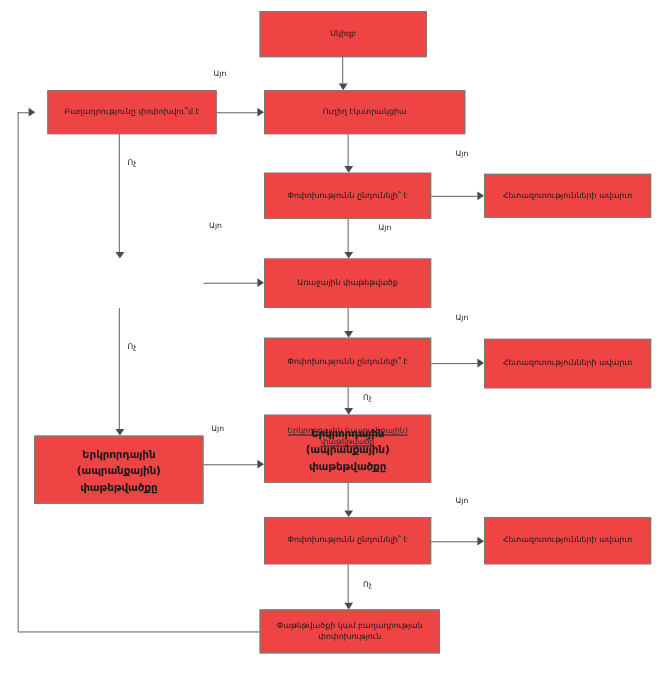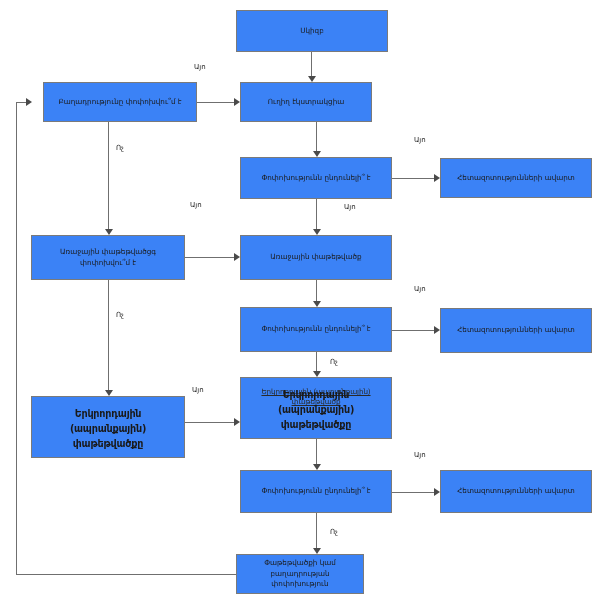--- a/index.html
+++ b/index.html
@@ -12,21 +12,21 @@
     width: 610px;
     height: 612px;
     background: #ffffff;
     font-family: "DejaVu Sans", sans-serif;
     overflow: hidden;
   }
   .node {
     position: absolute;
     box-sizing: border-box;
     border: 1px solid #7a7a7a;
-    background: #3b82f6;
+    background: #ef4444;
     display: flex;
     align-items: center;
     justify-content: center;
     text-align: center;
     font-size: 7.2px;
     line-height: 1.45;
     color: #1a1a1a;
     padding: 2px 5px;
     z-index: 3;
   }
@@ -141,35 +141,32 @@
   <div class="arrow down" style="left:313px; top:548px;"></div>
 
   <div class="node" style="left:236px; top:10px; width:152px; height:42px;">
     <span class="txt">Սկիզբ</span>
   </div>
 
   <div class="node" style="left:31px; top:82px; width:154px; height:40px;margin-left:12px;">
     <span class="txt">Բաղադրությունը փոփոխվու՞մ է</span>
   </div>
 
-  <div class="node" style="left:240px; top:82px; width:132px; height:40px;">
+  <div class="node" style="left:240px; top:82px; width:183px; height:40px;">
     <span class="txt">Ուղիղ էկստրակցիա</span>
   </div>
 
   <div class="node" style="left:240px; top:157px; width:152px; height:42px;">
     <span class="txt">Փոփոխությունն ընդունելի՞ է</span>
   </div>
 
   <div class="node" style="left:440px; top:158px; width:152px; height:40px;">
     <span class="txt">Հետազոտությունների ավարտ</span>
   </div>
 
-  <div class="node" style="left:31px; top:235px; width:154px; height:45px;">
-    <span class="txt">Առաջային փաթեթվածցգ փոփոխվու՞մ է</span>
-  </div>
 
   <div class="node" style="left:240px; top:235px; width:152px; height:45px;text-align:center;">
     <span class="txt">Առաջային փաթեթվածք</span>
   </div>
 
   <div class="node" style="left:240px; top:307px; width:152px; height:45px;">
     <span class="txt">Փոփոխությունն ընդունելի՞ է</span>
   </div>
 
   <div class="node" style="left:440px; top:308px; width:152px; height:45px;">
@@ -190,21 +187,21 @@
   </div>
 
   <div class="node" style="left:240px; top:470px; width:152px; height:43px;">
     <span class="txt">Փոփոխությունն ընդունելի՞ է</span>
   </div>
 
   <div class="node" style="left:440px; top:470px; width:152px; height:43px;">
     <span class="txt">Հետազոտությունների ավարտ</span>
   </div>
 
-  <div class="node" style="left:236px; top:554px; width:128px; height:40px;">
+  <div class="node" style="left:236px; top:554px; width:164px; height:40px;">
     <span class="txt">Փաթեթվածքի կամ բաղադրության փոփոխություն</span>
   </div>
 
   <div class="elabel" style="left:194px; top:63px;">Այո</div>
   <div class="elabel" style="left:116px; top:144px;">Ոչ</div>
   <div class="elabel" style="left:190px; top:201px;">Այո</div>
   <div class="elabel" style="left:344px; top:203px;">Այո</div>
   <div class="elabel" style="left:414px; top:136px;">Այո</div>
   <div class="elabel" style="left:414px; top:285px;">Այո</div>
   <div class="elabel" style="left:116px; top:311px;">Ոչ</div>

